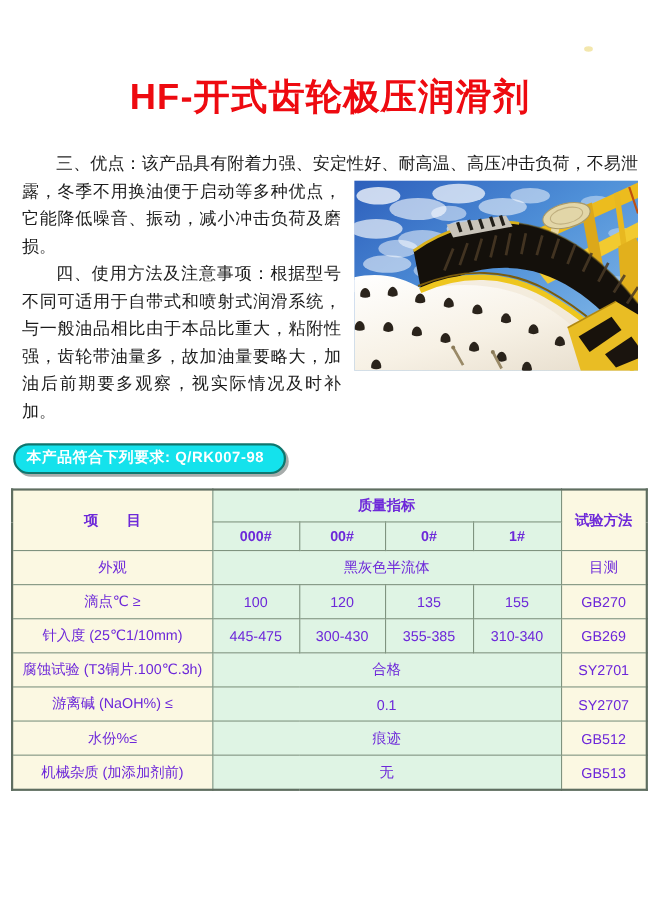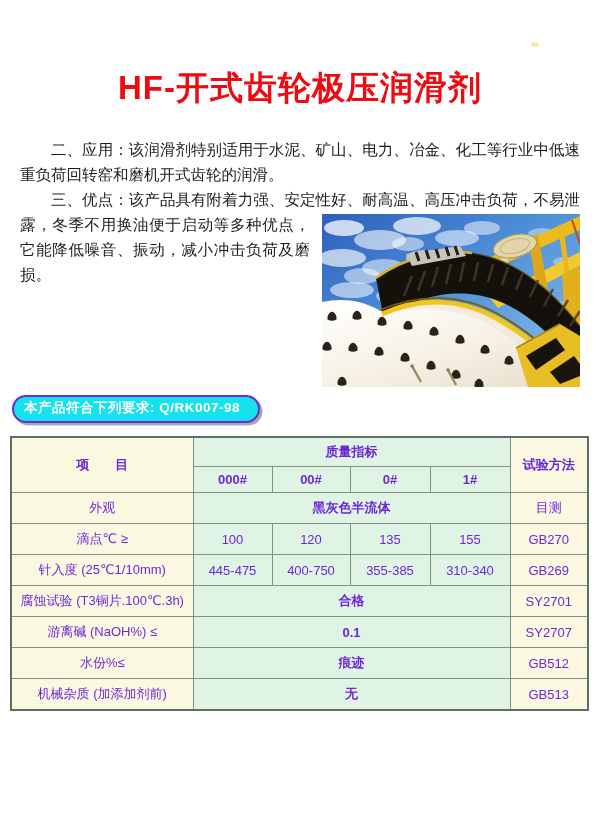--- a/index.html
+++ b/index.html
@@ -22,53 +22,52 @@
     text-align:justify; color:#1b1b1b;
   }
   .photo-float {
     float:right; width:258px; height:173px;
     margin:2px 0 8px 12px; display:block;
   }
   .photo-float svg { display:block; width:258px; height:173px; }
   .banner-row { clear:both; margin:16px 0 13px -8px; }
   .banner {
     display:inline-block; background:#14e2ec;
-    border:2px solid #6d28d9; border-radius:14px;
+    border:2px solid #0f766e; border-radius:14px;
     padding:2px 18px 4px 10px;
     color:#ffffff; font-weight:bold; font-size:13.5px; letter-spacing:.5px;
     box-shadow:2.5px 2.5px 0 #a7acab;
   }
   table.spec {
     margin-left:-10px; width:577px; table-layout:fixed;
     border-collapse:collapse; border:2px solid #5f6e60;
   }
   .spec td {
     border:1px solid #7f937f; padding:5px 4px;
     font-size:13px; color:#6d28d9; text-align:center; vertical-align:middle;
   }
   .cream { background:#fbf8e2; }
   .green { background:#dff4e4; }
   .hdr  { font-weight:bold; font-size:13.5px; }
   .c-item { text-align:left; padding-left:9px; font-size:12.5px; }
   .c-val  { font-size:13.5px; }
-  .c-span { font-size:13px;font-weight:bold; }
+  .c-span { font-size:13px; }
   .c-meth { font-size:12px; }
   .grade  { font-size:13px; padding:7px 4px;font-weight:bold; }
   .row-pad td { padding:6px 4px; }
 </style>
 </head>
 <body>
 
 <div class="page">
   <div class="speck"></div>
 
   <h1 class="title">HF-开式齿轮极压润滑剂</h1>
 
   <div class="content">
-    <p class="para">二、应用：该润滑剂特别适用于水泥、矿山、电力、冶金、化工等行业中低速重负荷回转窑和磨机开式齿轮的润滑。</p>
 
     <p class="para"><span>三、优点：该产品具有附着力强、安定性好、耐高温、高压冲击负荷，不易泄露，冬</span><span class="photo-float">
       <svg viewBox="0 0 258 173" xmlns="http://www.w3.org/2000/svg">
         <defs>
           <linearGradient id="skyG" x1="0" y1="0" x2="1" y2="1">
             <stop offset="0" stop-color="#2d5fbc"></stop>
             <stop offset="0.45" stop-color="#4f90d8"></stop>
             <stop offset="1" stop-color="#8fc2ec"></stop>
           </linearGradient>
           <linearGradient id="drumG" x1="0" y1="0" x2="0.8" y2="1">
@@ -158,20 +157,21 @@
 
         <g>
           <polygon points="194,134 238,110 258,122 258,173 206,173" fill="#e9bd24"></polygon>
           <polygon points="204,142 234,124 243,136 214,156" fill="#18120c"></polygon>
           <polygon points="228,158 252,142 258,150 258,162 238,170" fill="#1a140e"></polygon>
           <path d="M194,134 L238,110" stroke="#b08812" stroke-width="1.5"></path>
         </g>
       </svg>
     </span><span>季不用换油便于启动等多种优点，它能降低噪音、振动，减小冲击负荷及磨损。</span></p>
 
+    <p class="para">四、使用方法及注意事项：根据型号不同可适用于自带式和喷射式润滑系统，与一般油品相比由于本品比重大，粘附性强，齿轮带油量多，故加油量要略大，加油后前期要多观察，视实际情况及时补加。</p>
 
     <div class="banner-row">
       <span class="banner">本产品符合下列要求: Q/RK007-98</span>
     </div>
 
     <table class="spec">
       <colgroup>
         <col style="width:182px">
           <col style="width:79px">
           <col style="width:78px">
@@ -203,21 +203,21 @@
           <td class="green c-val">100</td>
           <td class="green c-val">120</td>
           <td class="green c-val">135</td>
           <td class="green c-val">155</td>
           <td class="cream c-meth">GB270</td>
         </tr>
 
         <tr class="row-pad">
           <td class="cream c-item">针入度 (25℃1/10mm)</td>
           <td class="green c-val">445-475</td>
-          <td class="green c-val">400-750</td>
+          <td class="green c-val">300-430</td>
           <td class="green c-val">355-385</td>
           <td class="green c-val">310-340</td>
           <td class="cream c-meth">GB269</td>
         </tr>
 
         <tr class="row-pad">
           <td class="cream c-item">腐蚀试验 (T3铜片.100℃.3h)</td>
           <td colspan="4" class="green c-span">合格</td>
           <td class="cream c-meth">SY2701</td>
         </tr>

